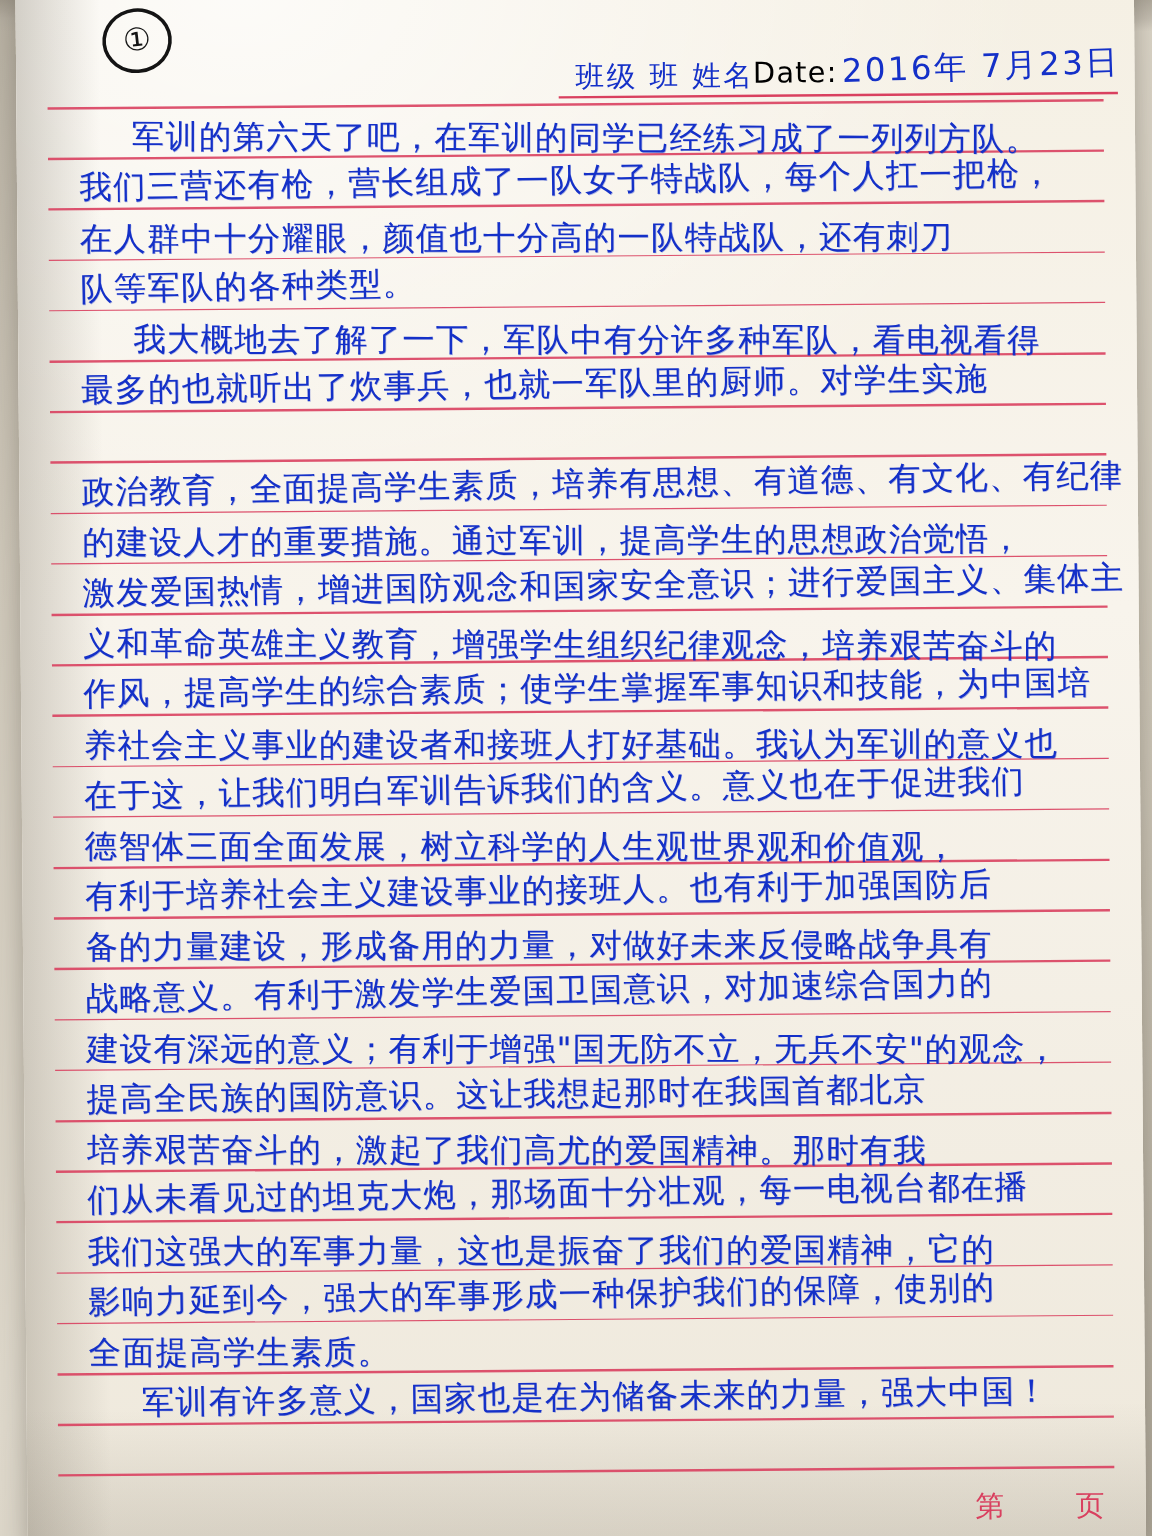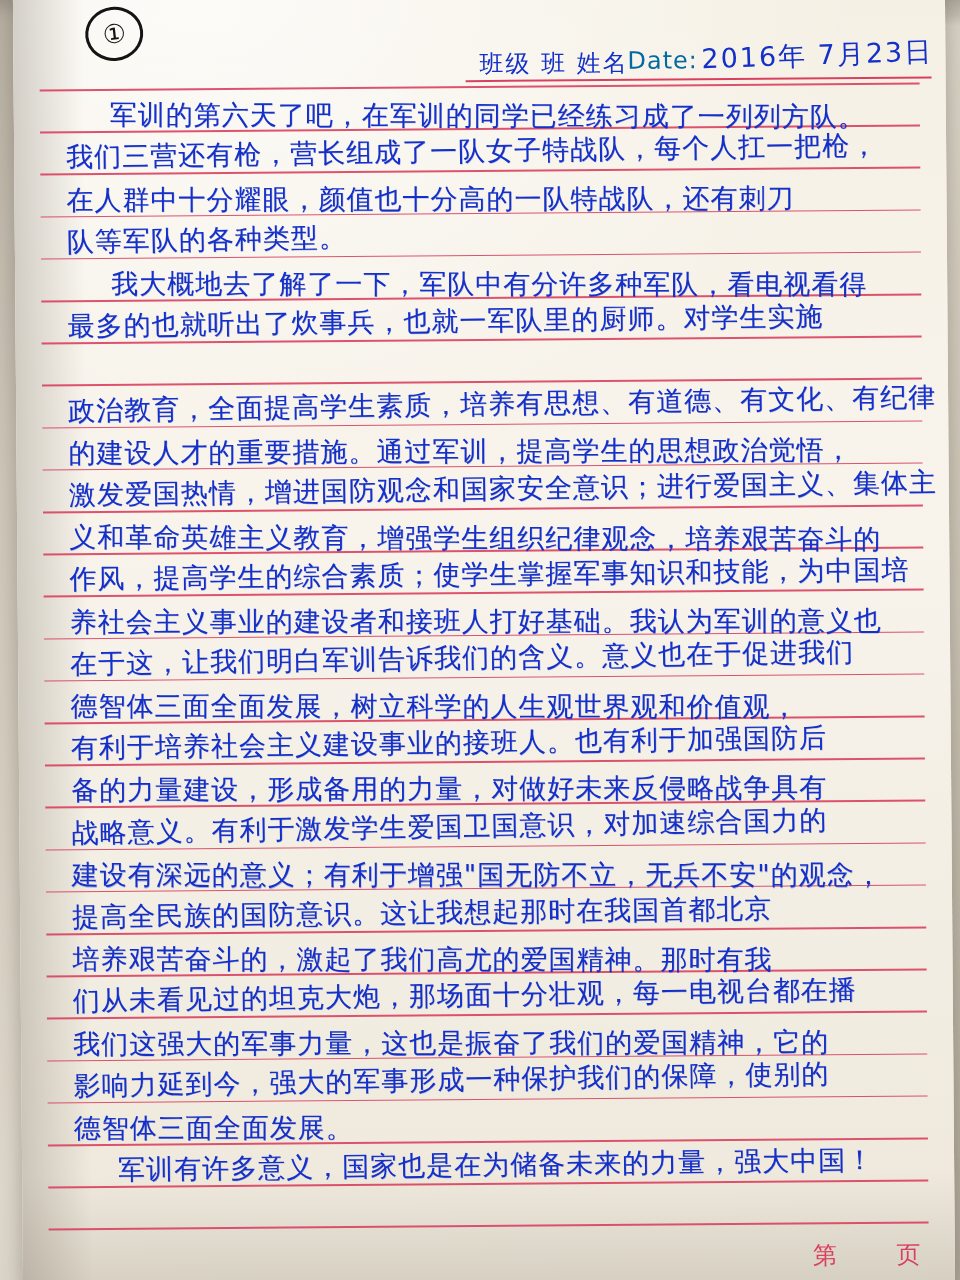--- a/index.html
+++ b/index.html
@@ -125,21 +125,21 @@
     font-size: 24px;
     color: #1430c8;
     letter-spacing: 2px;
     font-family: "DejaVu Sans", sans-serif;
   }
   .date-word {
     position: absolute;
     left: 614px;
     top: 58px;
     font-size: 24px;
-    color: #0369a1;
+    color: #000000;
     font-family: "DejaVu Sans", sans-serif;
     letter-spacing: 1px;
     text-align: right;
   }
   .date-value {
     position: absolute;
     left: 688px;
     top: 50px;
     font-size: 27px;
     color: #1430c8;
@@ -231,19 +231,19 @@
         <div class="line" style="top: 699px; transform: rotate(0.5deg);">德智体三面全面发展，树立科学的人生观世界观和价值观，</div>
         <div class="line" style="top: 741.2px; transform: rotate(-0.35deg);">有利于培养社会主义建设事业的接班人。也有利于加强国防后</div>
         <div class="line" style="top: 783.4px; transform: rotate(0.25deg);">备的力量建设，形成备用的力量，对做好未来反侵略战争具有</div>
         <div class="line" style="top: 825.6px; transform: rotate(-0.55deg);">战略意义。有利于激发学生爱国卫国意识，对加速综合国力的</div>
         <div class="line" style="top: 867.8px; transform: rotate(0.45deg);">建设有深远的意义；有利于增强"国无防不立，无兵不安"的观念，</div>
         <div class="line" style="top: 910px; transform: rotate(-0.25deg);">提高全民族的国防意识。这让我想起那时在我国首都北京</div>
         <div class="line" style="top: 952.2px; transform: rotate(0.5deg);">培养艰苦奋斗的，激起了我们高尤的爱国精神。那时有我</div>
         <div class="line" style="top: 994.4px; transform: rotate(-0.4deg);">们从未看见过的坦克大炮，那场面十分壮观，每一电视台都在播</div>
         <div class="line" style="top: 1036.6px; transform: rotate(0.3deg);">我们这强大的军事力量，这也是振奋了我们的爱国精神，它的</div>
         <div class="line" style="top: 1078.8px; transform: rotate(-0.5deg);">影响力延到今，强大的军事形成一种保护我们的保障，使别的</div>
-        <div class="line" style="top: 1121px; transform: rotate(0.4deg);">德智体三面全面发展。</div>
+        <div class="line" style="top: 1121px; transform: rotate(0.4deg);">全面提高学生素质。</div>
         <div class="line indent" style="top: 1163.2px; transform: rotate(-0.3deg);">军训有许多意义，国家也是在为储备未来的力量，强大中国！</div>
       </div>
 
     <div class="footer-page">第        页</div>
   </div>
 </div>
 
 </body></html>

